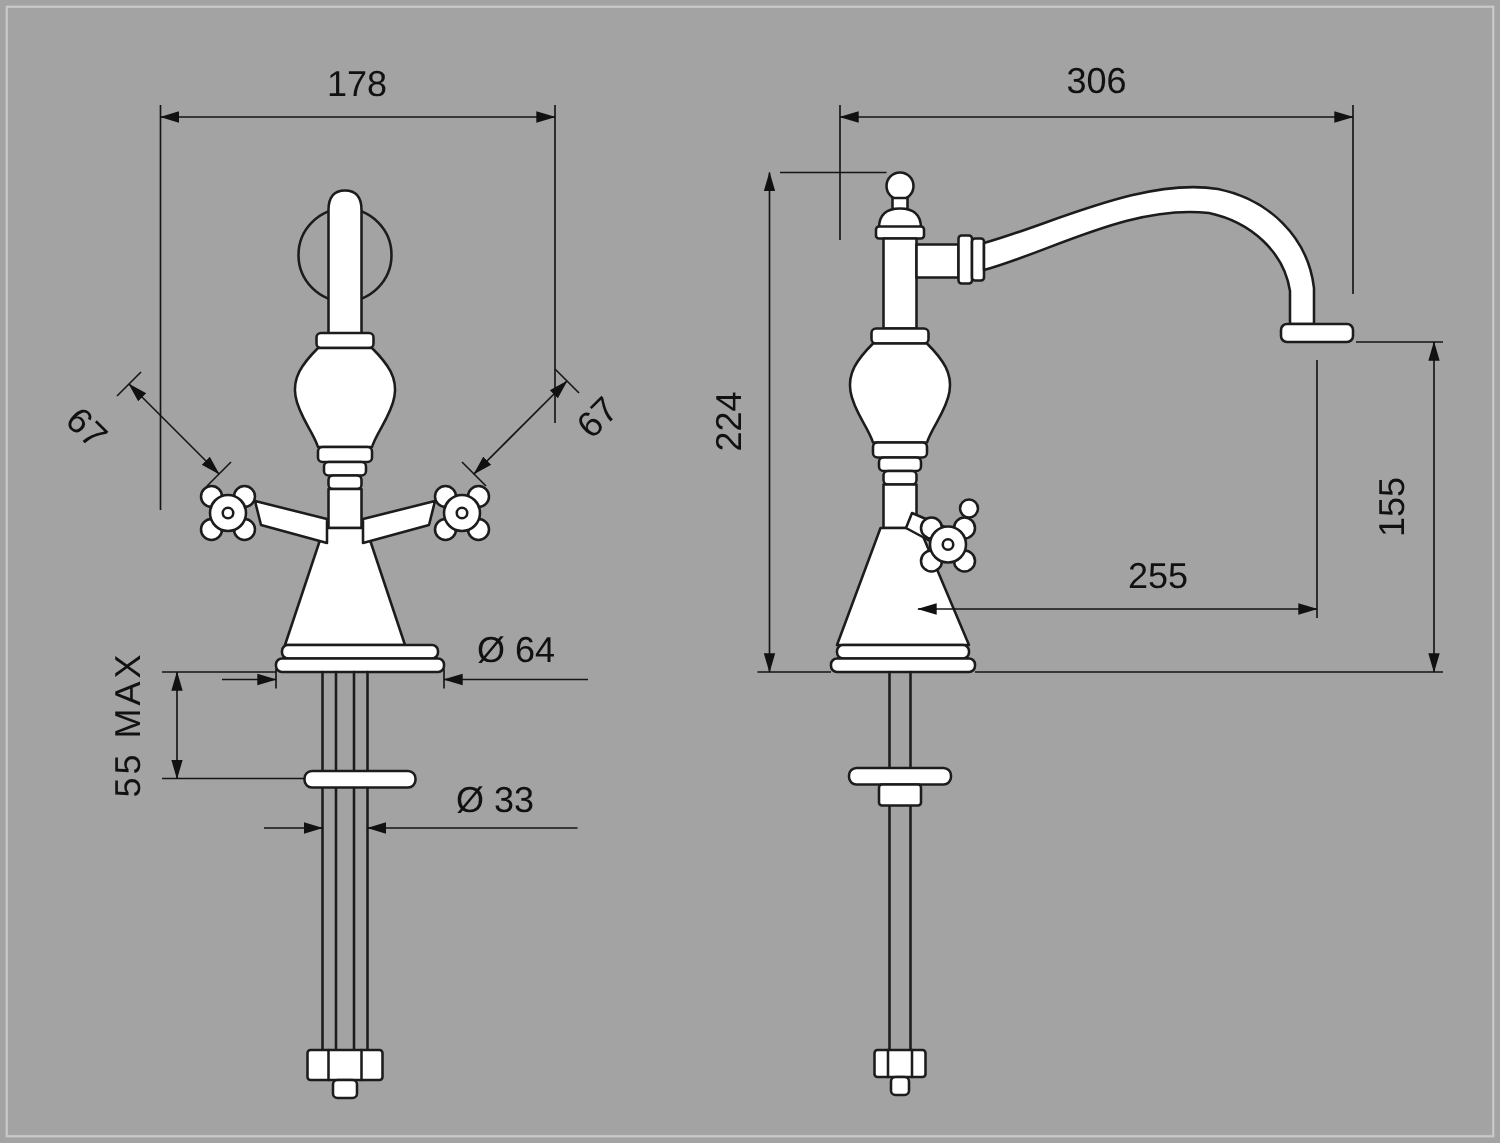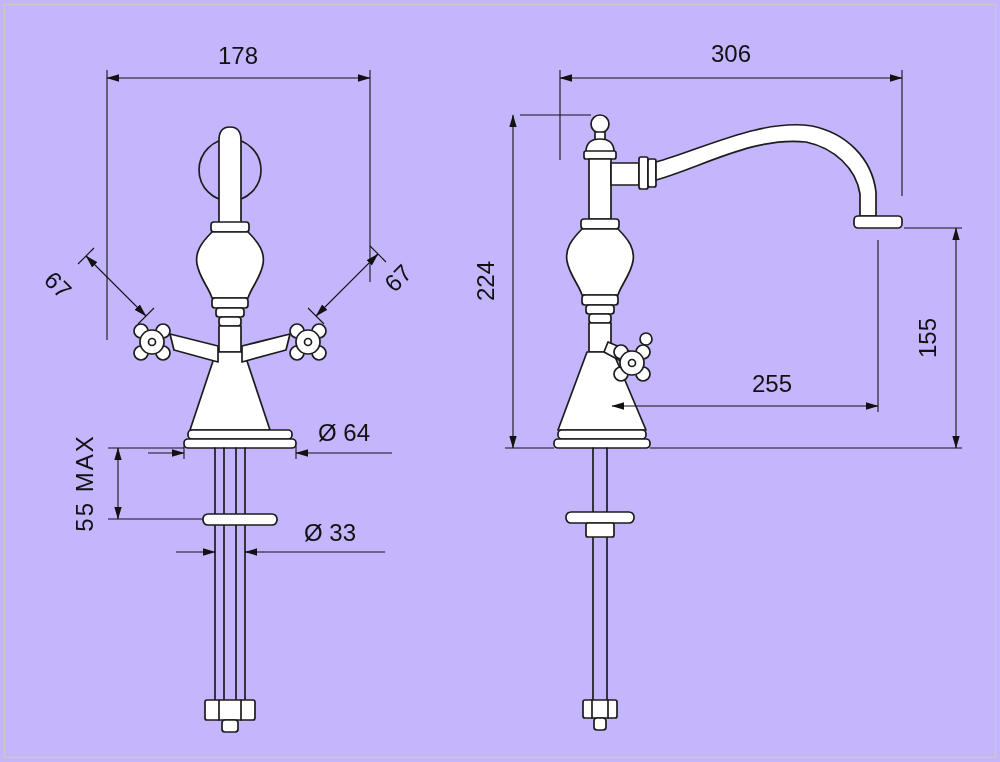--- a/index.html
+++ b/index.html
@@ -1,16 +1,16 @@
 <!DOCTYPE html>
 <html><head>
 <meta charset="utf-8">
 <style>
   html,body { margin:0; padding:0; background:#ffffff; }
-  .stage { position:relative; width:1000px; height:762px; background:#c4b5fd; overflow:hidden; }
+  .stage { position:relative; width:1000px; height:762px; background:#a3a3a3; overflow:hidden; }
   svg { display:block; font-family:"Liberation Sans", sans-serif; }
   .ln  { fill:none; stroke:#1c1c1c; stroke-width:1.7; stroke-linecap:round; stroke-linejoin:round; }
   .wh  { fill:#ffffff; stroke:#1c1c1c; stroke-width:1.7; stroke-linejoin:round; }
   .dim { fill:none; stroke:#151515; stroke-width:1.1; }
   .ext { fill:none; stroke:#151515; stroke-width:1.1; }
   .dtext { font-size:24px; fill:#111111; font-family:"Liberation Sans", sans-serif; }
   .frame { fill:none; stroke:#c9c9c9; stroke-width:1.5; }
 </style>
 </head>
 <body>

